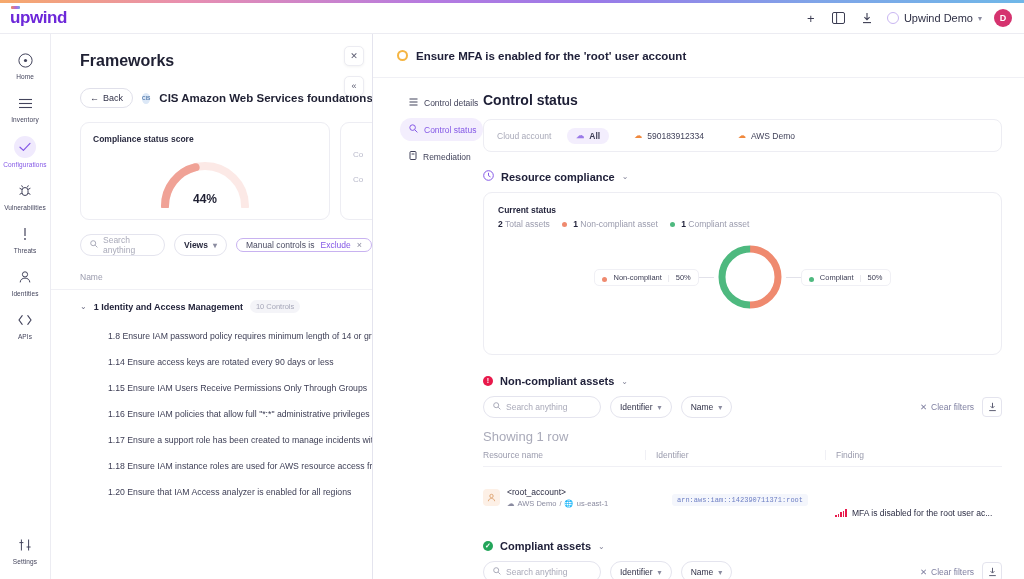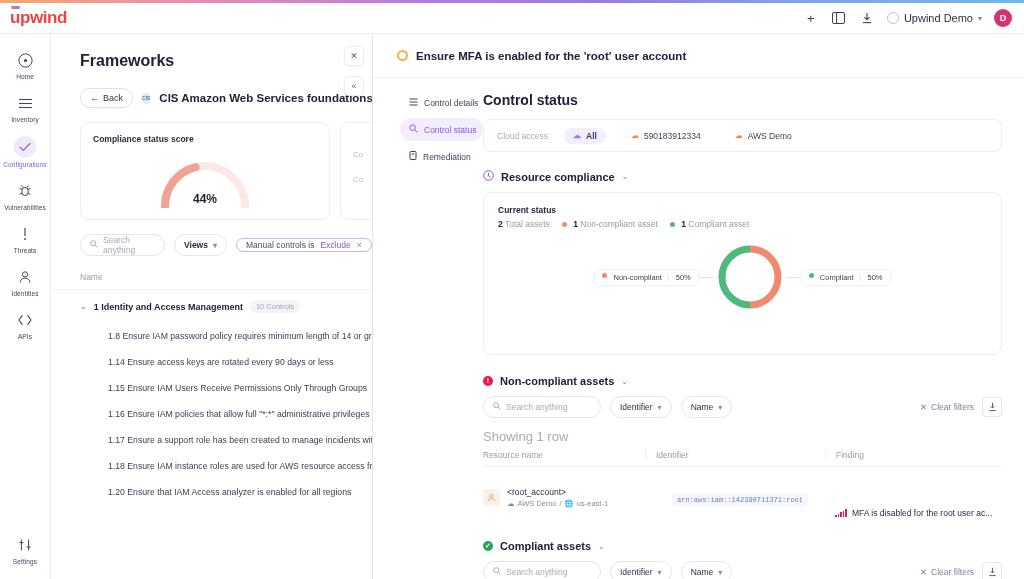--- a/index.html
+++ b/index.html
@@ -21,21 +21,21 @@
   
   .header {
     position: absolute; top: 3px; left: 0; width: 1024px; height: 31px;
     background: #fff; border-bottom: 1px solid #ececf2;
     display: flex; align-items: center; justify-content: space-between;
     padding: 0 12px 0 10px;
   }
   .logo-wrap { position: relative; display: inline-block; }
   .logo-text {
     font-size: 17px; font-weight: bold; letter-spacing: -0.4px;
-    color: #ef4444; line-height: 1;
+    color: #6d28d9; line-height: 1;
   }
   .logo-accent {
     position: absolute; top: -3px; left: 1px; width: 9px; height: 3px;
     background: linear-gradient(90deg,#f08a5d 0%,#b06ae0 55%,#6fa8e8 100%);
     border-radius: 1px;
   }
   .header-right { display: flex; align-items: center; gap: 12px; }
   .hdr-icon {
     width: 16px; height: 16px; display: flex; align-items: center; justify-content: center;
     color: #3b3c52; font-size: 13px; cursor: pointer;
@@ -219,21 +219,21 @@
     height: 163px; margin-bottom: 20px; position: relative;
   }
   .rc-cur { font-size: 8.5px; font-weight: bold; color: #23243c; }
   .rc-stats { display: flex; align-items: center; gap: 12px; margin-top: 4px; font-size: 8.5px; color: #9a9bad; }
   .rc-stats b { color: #23243c; font-weight: bold; }
   .lg-dot { width: 5px; height: 5px; border-radius: 50%; display: inline-block; margin-right: 4px; vertical-align: middle; }
   .donut-area {
     display: flex; align-items: center; justify-content: center; gap: 0; margin-top: 12px;
   }
   .donut-legend {
-    display: flex; align-items: flex-start; gap: 6px;
+    display: flex; align-items: flex-end; gap: 6px;
     border: 1px solid #f0f0f5; border-radius: 5px; background: #fff;
     padding: 3px 7px; font-size: 7.5px; color: #3c3d54; white-space: nowrap;
   }
   .donut-legend .sep { color: #dedee7; }
   .leader { width: 15px; height: 1px; background: #e2e2ea; }
 
   .asset-toolbar { display: flex; align-items: center; gap: 9px; margin-bottom: 11px; }
   .tb-search {
     display: flex; align-items: center; gap: 5px;
     width: 118px; height: 22px; border: 1px solid #e4e4ee; border-radius: 13px;
@@ -517,21 +517,21 @@
               </svg>
           </span>
           <span>Remediation</span>
         </div>
       </div>
 
       <div class="detail-main">
         <div class="main-h1">Control status</div>
 
         <div class="acct-bar">
-          <span class="acct-label">Cloud access</span>
+          <span class="acct-label">Cloud account</span>
           <div class="acct-chip sel">
             <span class="cloud-ico cloud-purple">☁</span>
             <span>All</span>
           </div>
           <div class="acct-chip">
             <span class="cloud-ico cloud-orange">☁</span>
             <span>590183912334</span>
           </div>
           <div class="acct-chip">
             <span class="cloud-ico cloud-orange">☁</span>

